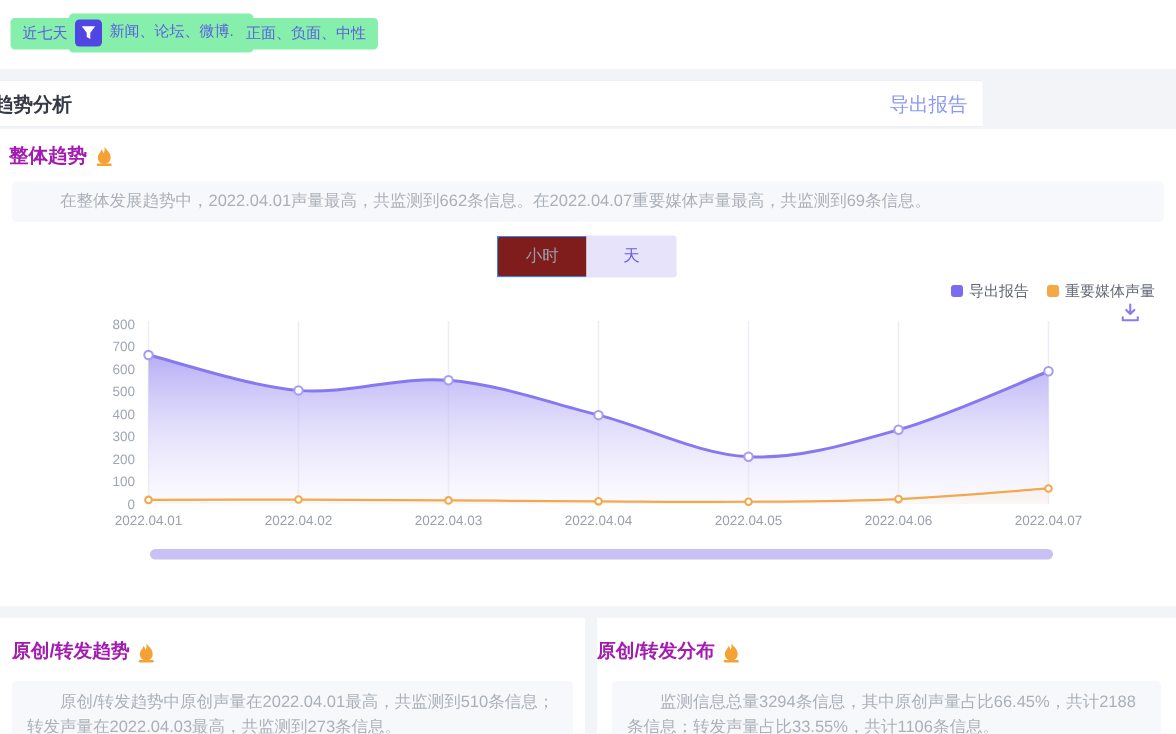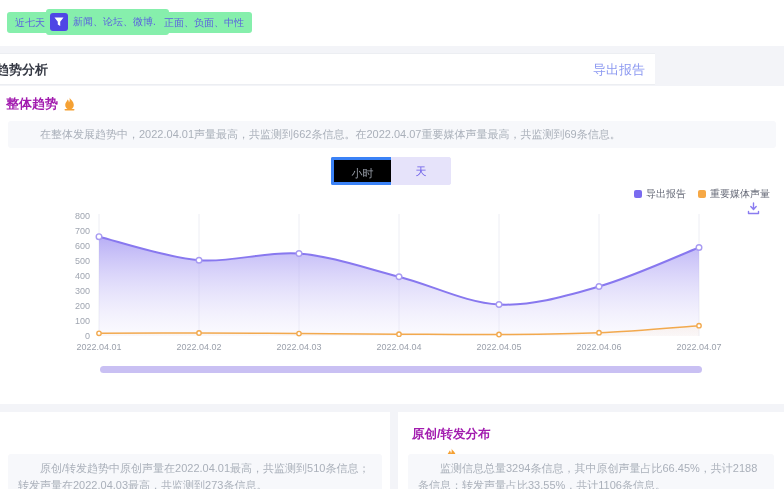--- a/index.html
+++ b/index.html
@@ -46,21 +46,21 @@
   }
   .main-card .summary-box {
     left:8px; top:35px; width:768px; height:27px;
     line-height:27px; padding:0 10px 0 32px;
     white-space:nowrap; overflow:hidden;
   }
   
   .tab-group { position:absolute; left:331px; top:71px; display:flex; }
   .tab {
     width:60px; height:28px; font-size:11px; line-height:26px; text-align:center;
-    background:#000000; border:3px solid #3b82f6; color:#9aa0aa; cursor:pointer;
+    background:#7f1d1d; border:1px solid #3b82f6; color:#9aa0aa; cursor:pointer;
   }
   .tab:first-child { border-radius:2px 0 0 2px; border-right:none; }
   .tab.active {
     background:#e6e3fa; border:1px solid #e6e3fa; color:#6a5ce8; border-radius:0 2px 2px 0;
   }
   
   .legend { position:absolute; right:14px; top:101px; display:flex; gap:12px; }
   .legend-item { display:flex; align-items:center; gap:4px; font-size:10px; color:#646876; cursor:pointer; }
   .swatch { width:8px; height:8px; border-radius:2px; }
   .dl-icon { position:absolute; right:24px; top:116px; width:13px; height:13px; cursor:pointer; }
@@ -69,21 +69,21 @@
   
   .datazoom {
     position:absolute; left:100px; top:280px; width:602px; height:7px;
     background:#c9c0f3; border-radius:4px; cursor:pointer;
   }
   
   .bottom-card { position:absolute; top:412px; height:77px; background:#ffffff; }
   .bottom-card.left  { left:0;   width:390px; }
   .bottom-card.right { left:398px; width:386px; }
   .bottom-card .card-title { position:absolute; left:8px; top:14px; font-size:12.5px; }
-  .bottom-card.right .card-title { left:14px;flex-direction:column; }
+  .bottom-card.right .card-title { left:0; }
   .bottom-card .summary-box {
     left:8px; top:42px; height:60px; line-height:17px;
     padding:6px 10px; text-indent:2em;
   }
   .bottom-card.left  .summary-box { width:374px; }
   .bottom-card.right .summary-box { left:10px; width:366px; }
   svg text { font-family:"Liberation Sans","DejaVu Sans",sans-serif; }
 </style>
 </head>
 <body>
@@ -195,20 +195,27 @@
         <circle cx="499" cy="126.5" r="2.2" fill="#ffffff" stroke="#f2a94e" stroke-width="1.4"></circle>
         <circle cx="599" cy="124.7" r="2.2" fill="#ffffff" stroke="#f2a94e" stroke-width="1.4"></circle>
         <circle cx="699" cy="117.65" r="2.2" fill="#ffffff" stroke="#f2a94e" stroke-width="1.4"></circle>
       </svg>
   </div>
 
   <div class="datazoom"></div>
 </div>
 
 <div class="bottom-card left">
+  <div class="card-title">
+    <span>原创/转发趋势</span>
+    <svg width="13" height="14" viewBox="0 0 13 14">
+      <path d="M6.5 0.5 C7.2 2.6 10.8 4.2 10.8 8.1 A4.3 4.3 0 0 1 2.2 8.1 C2.2 5.6 4.3 4.6 4.6 2.6 C5.5 3.4 5.9 4.2 5.9 5.4 C6.8 4.4 6.9 2.1 6.5 0.5 Z" fill="#f5a133"></path>
+      <rect x="1.5" y="12" width="10" height="1.6" rx="0.8" fill="#f5a133"></rect>
+    </svg>
+  </div>
   <div class="summary-box">原创/转发趋势中原创声量在2022.04.01最高，共监测到510条信息；转发声量在2022.04.03最高，共监测到273条信息。</div>
 </div>
 
 <div class="bottom-card right">
   <div class="card-title">
     <span>原创/转发分布</span>
     <svg width="13" height="14" viewBox="0 0 13 14">
       <path d="M6.5 0.5 C7.2 2.6 10.8 4.2 10.8 8.1 A4.3 4.3 0 0 1 2.2 8.1 C2.2 5.6 4.3 4.6 4.6 2.6 C5.5 3.4 5.9 4.2 5.9 5.4 C6.8 4.4 6.9 2.1 6.5 0.5 Z" fill="#f5a133"></path>
       <rect x="1.5" y="12" width="10" height="1.6" rx="0.8" fill="#f5a133"></rect>
     </svg>

